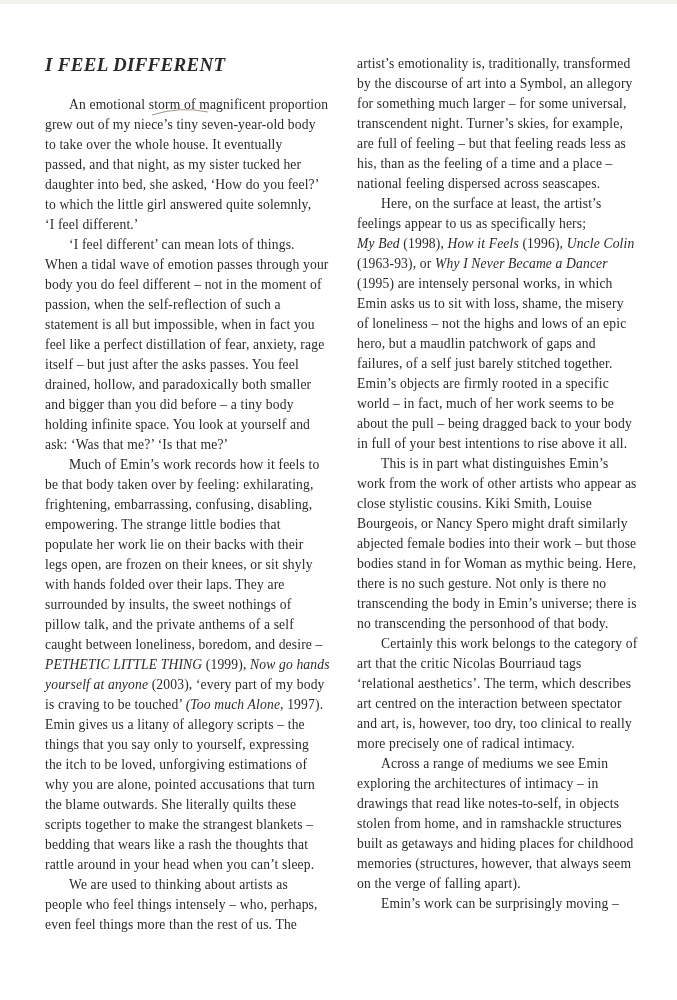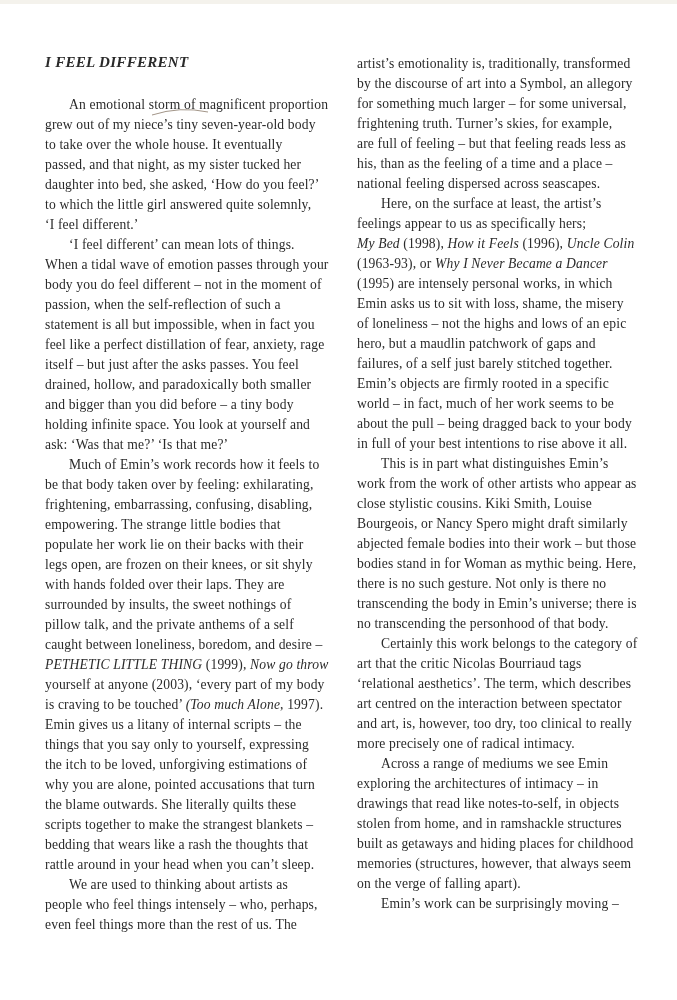--- a/index.html
+++ b/index.html
@@ -6,21 +6,21 @@
   body {
     width: 677px; height: 1000px; background: #ffffff; position: relative; overflow: hidden;
     font-family: "Liberation Serif", "DejaVu Serif", serif; color: #2a2a2a;
   }
   .topedge { position: absolute; left: 0; top: 0; width: 677px; height: 4px; background: #f4f2ec; }
   .col { position: absolute; top: 0; }
   .col-left { left: 45px; width: 290px; }
   .col-right { left: 357px; width: 300px; }
   .heading {
     position: absolute; top: 54px; left: 0; font-style: italic; font-weight: bold;
-    font-size: 15px; letter-spacing: 0.3px; white-space: nowrap;
+    font-size: 19px; letter-spacing: 0.3px; white-space: nowrap;
   }
   .lines { position: absolute; left: 0; }
   .col-left .lines { top: 95px; }
   .col-right .lines { top: 54px; }
   .line {
     height: 20px; line-height: 20px; font-size: 13.6px; white-space: nowrap;
     letter-spacing: 0.15px;
   }
   .line.indent { padding-left: 24px; }
   .pencil { position: absolute; left: 150px; top: 108px; width: 60px; height: 8px; }
@@ -54,24 +54,24 @@
       <div class="line indent">Much of Emin’s work records how it feels to</div>
       <div class="line">be that body taken over by feeling: exhilarating,</div>
       <div class="line">frightening, embarrassing, confusing, disabling,</div>
       <div class="line">empowering. The strange little bodies that</div>
       <div class="line">populate her work lie on their backs with their</div>
       <div class="line">legs open, are frozen on their knees, or sit shyly</div>
       <div class="line">with hands folded over their laps. They are</div>
       <div class="line">surrounded by insults, the sweet nothings of</div>
       <div class="line">pillow talk, and the private anthems of a self</div>
       <div class="line">caught between loneliness, boredom, and desire –</div>
-      <div class="line"><span style="font-style: italic;">PETHETIC LITTLE THING</span><span> (1999), </span><span style="font-style: italic;">Now go throw</span></div>
-      <div class="line"><span style="">yourself at anyone</span><span> (2003), ‘every part of my body</span></div>
+      <div class="line"><span style="font-style: italic;">PETHETIC LITTLE THING</span><span> (1999), </span><span style="font-style: italic;">Now go hands</span></div>
+      <div class="line"><span style="font-style: italic;">yourself at anyone</span><span> (2003), ‘every part of my body</span></div>
       <div class="line"><span>is craving to be touched’ </span><span style="font-style: italic;">(Too much Alone</span><span>, 1997).</span></div>
-      <div class="line">Emin gives us a litany of internal scripts – the</div>
+      <div class="line">Emin gives us a litany of allegory scripts – the</div>
       <div class="line">things that you say only to yourself, expressing</div>
       <div class="line">the itch to be loved, unforgiving estimations of</div>
       <div class="line">why you are alone, pointed accusations that turn</div>
       <div class="line">the blame outwards. She literally quilts these</div>
       <div class="line">scripts together to make the strangest blankets –</div>
       <div class="line">bedding that wears like a rash the thoughts that</div>
       <div class="line">rattle around in your head when you can’t sleep.</div>
       <div class="line indent">We are used to thinking about artists as</div>
       <div class="line">people who feel things intensely – who, perhaps,</div>
       <div class="line">even feel things more than the rest of us. The</div>
@@ -80,21 +80,21 @@
 
 <svg class="pencil" viewBox="0 0 60 8">
   <path d="M2 7 Q30 -2 58 4" fill="none" stroke="#8a7a6a" stroke-width="0.8"></path>
 </svg>
 
 <div class="col col-right">
   <div class="lines" id="right-lines">
       <div class="line">artist’s emotionality is, traditionally, transformed</div>
       <div class="line">by the discourse of art into a Symbol, an allegory</div>
       <div class="line">for something much larger – for some universal,</div>
-      <div class="line">frightening truth. Turner’s skies, for example,</div>
+      <div class="line">transcendent night. Turner’s skies, for example,</div>
       <div class="line">are full of feeling – but that feeling reads less as</div>
       <div class="line">his, than as the feeling of a time and a place –</div>
       <div class="line">national feeling dispersed across seascapes.</div>
       <div class="line indent">Here, on the surface at least, the artist’s</div>
       <div class="line">feelings appear to us as specifically hers;</div>
       <div class="line"><span style="font-style: italic;">My Bed</span><span> (1998), </span><span style="font-style: italic;">How it Feels</span><span> (1996), </span><span style="font-style: italic;">Uncle Colin</span></div>
       <div class="line"><span>(1963-93), or </span><span style="font-style: italic;">Why I Never Became a Dancer</span></div>
       <div class="line">(1995) are intensely personal works, in which</div>
       <div class="line">Emin asks us to sit with loss, shame, the misery</div>
       <div class="line">of loneliness – not the highs and lows of an epic</div>

